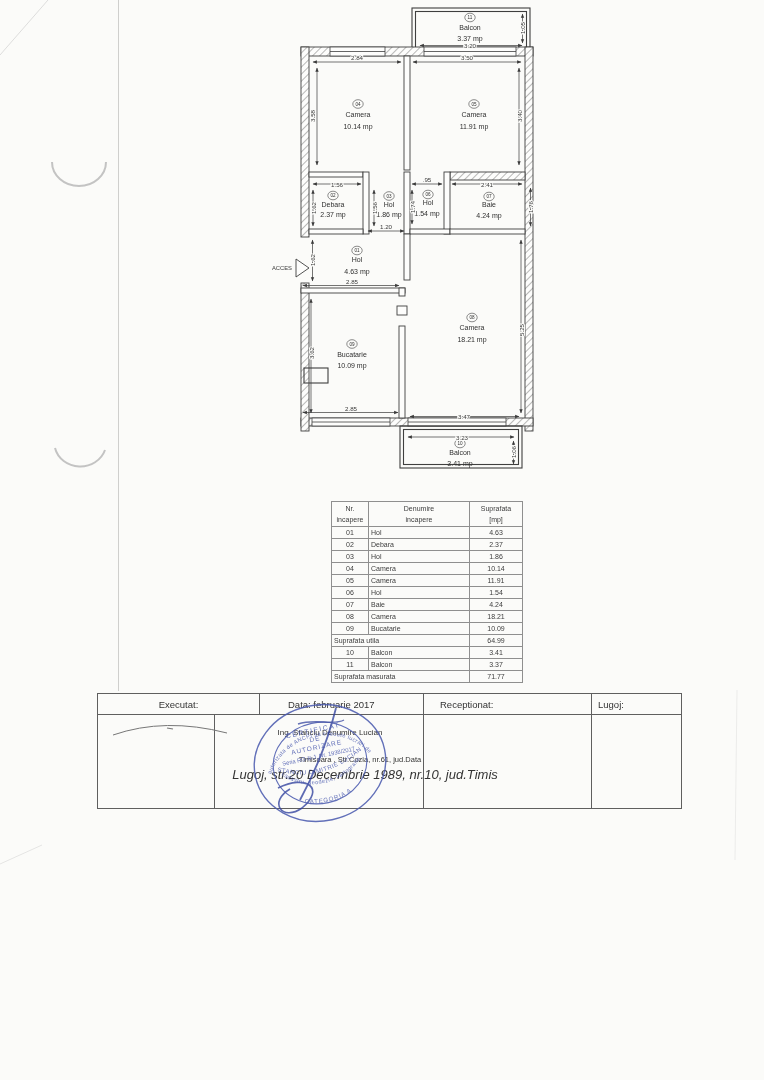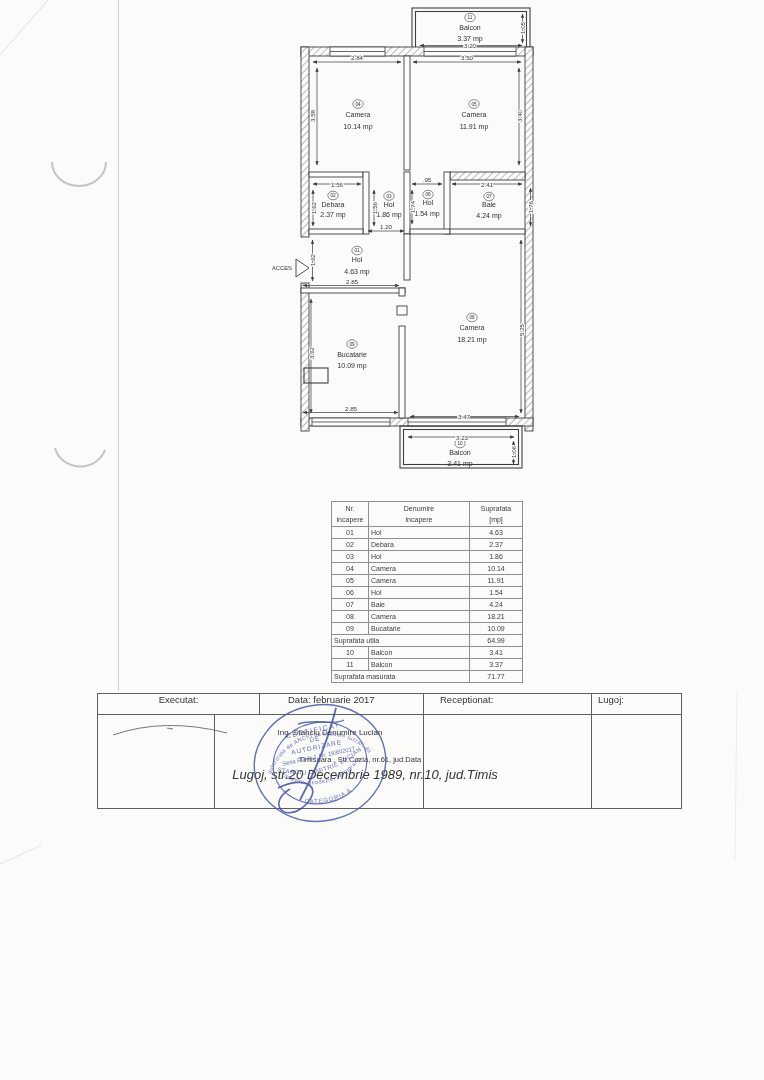--- a/index.html
+++ b/index.html
@@ -31,21 +31,21 @@
              font-size:7px;color:#3c3c3c;background:transparent;}
   .areatable td{border:1px solid #8f8f8f;padding:0 2px;height:11px;line-height:10px;}
   .areatable td.hd{text-align:center;height:24px;line-height:11px;}
   .c-num{width:32px;text-align:center;}
   .c-name{width:96px;text-align:left;}
   .c-val{width:48px;text-align:center;}
   
   .tblock{position:absolute;left:97px;top:693px;width:583px;height:114px;z-index:4;
           border:1px solid #5f5f5f;font-size:9.5px;color:#333;}
   .tb-hrow{position:absolute;left:0;top:0;width:100%;height:20px;border-bottom:1px solid #5f5f5f;}
-  .tb-cell{position:absolute;top:0;height:20px;display:flex;align-items:flex-start;}
+  .tb-cell{position:absolute;top:0;height:20px;display:flex;align-items:center;}
   .tb-v{position:absolute;width:1px;background:#5f5f5f;}
   .tb-free{position:absolute;font-size:8px;color:#333;text-align:center;white-space:nowrap;z-index:5;}
   .sig{position:absolute;left:105px;top:715px;z-index:5;}
   
   .stamp{position:absolute;left:240px;top:690px;z-index:6;opacity:0.85;}
   .st{font-family:"Liberation Sans",sans-serif;fill:#4858ae;}
 </style>
 </head>
 <body>
 

